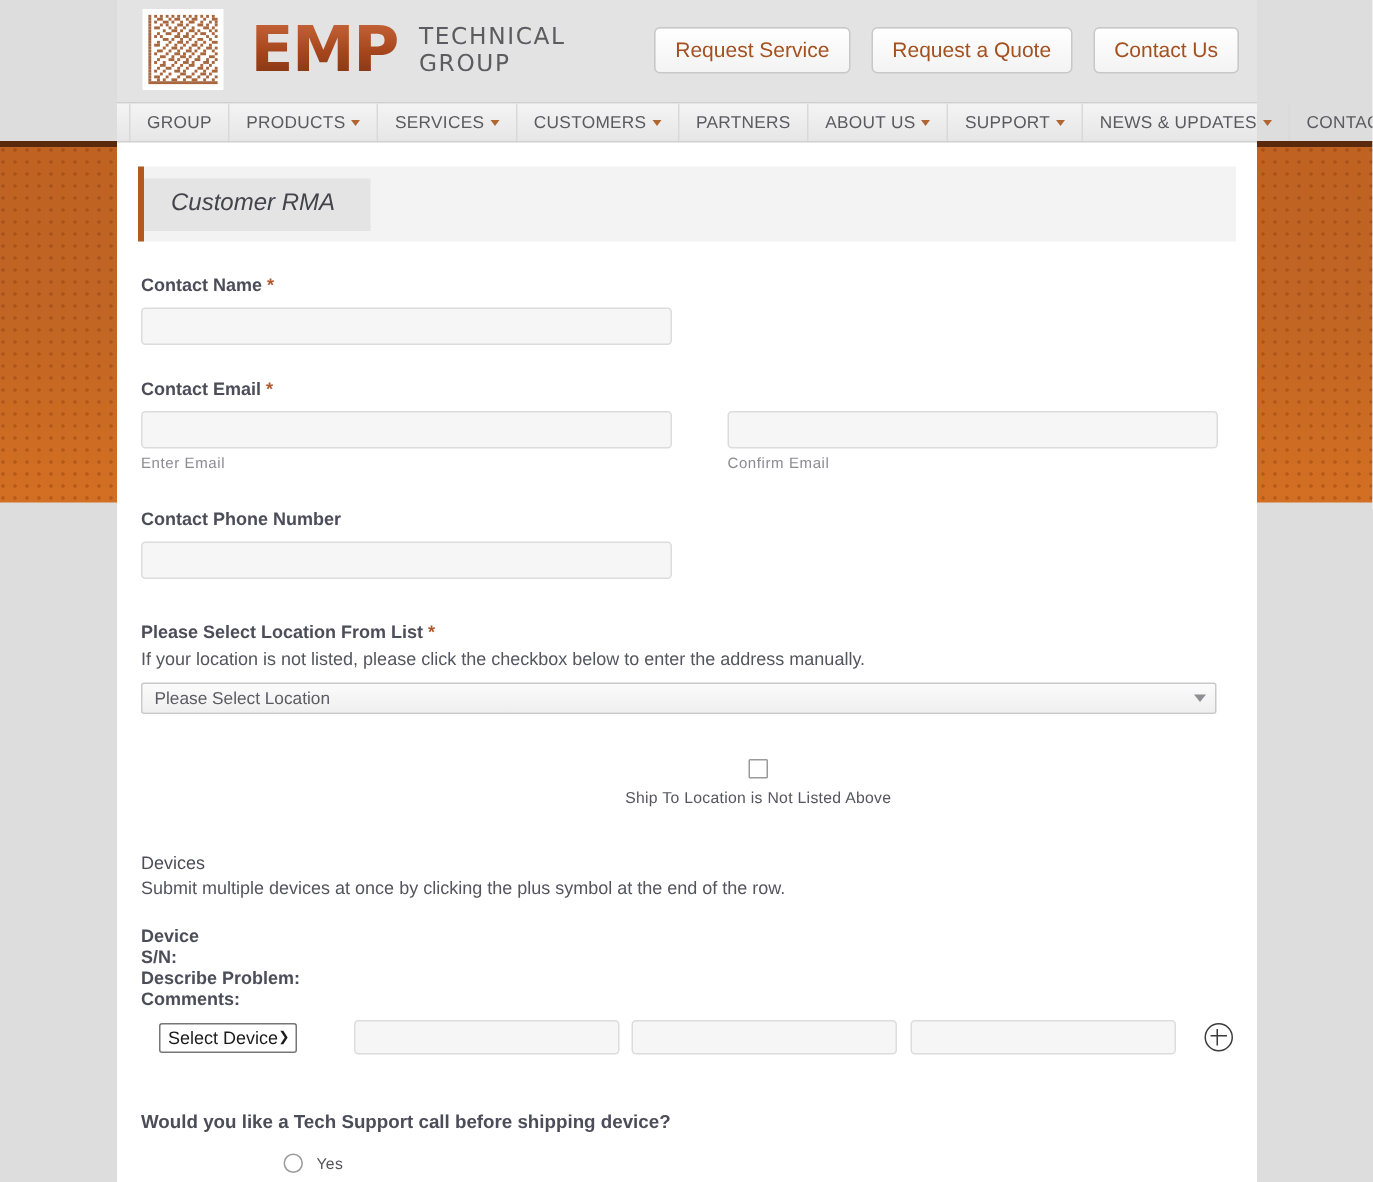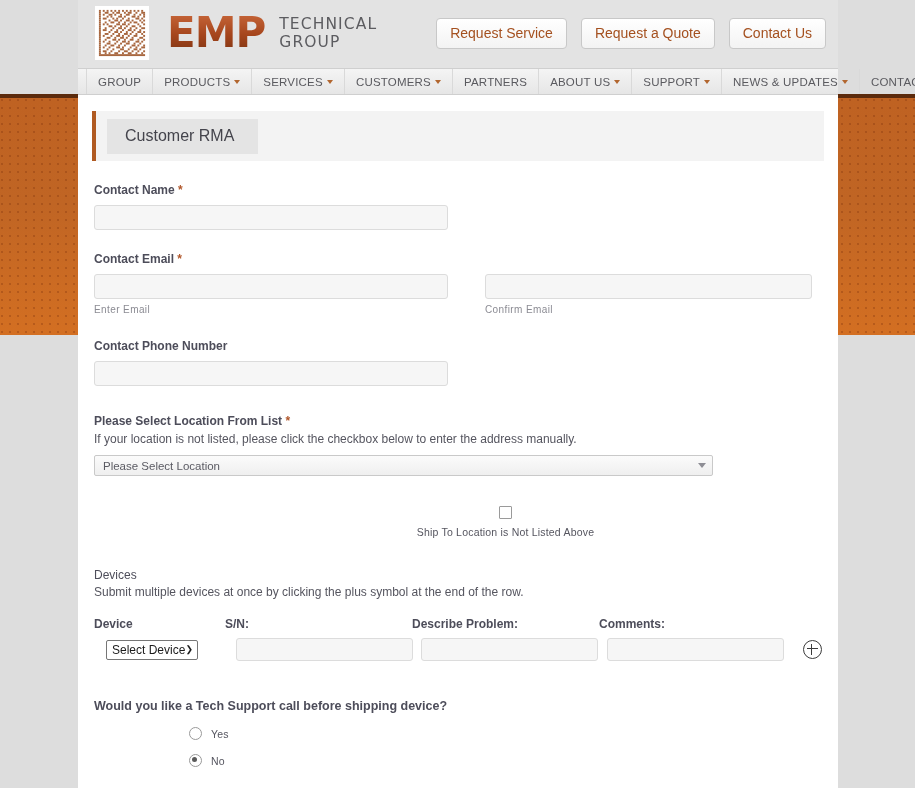--- a/index.html
+++ b/index.html
@@ -149,21 +149,22 @@
     background: #f3f3f3;
     border-left: 4px solid #b05a22;
     display: flex;
     align-items: center;
   }
   #title-chip {
     background: #e4e4e4;
     padding: 8px 24px 9px 18px;
     font-size: 16px;
     color: #44444c;
-    margin-left: 11px;
+    margin-left: 0;
+    font-style: italic;
   }
 
   #form-area {
     padding: 22px 16px 0 16px;
   }
 
   .field-label {
     font-size: 12px;
     font-weight: bold;
     color: #4d4d5a;
@@ -198,21 +199,21 @@
     outline: none;
   }
   .w-left  { width: 354px; }
   .w-right { width: 327px; }
 
   .row-2 { display: flex; gap: 37px; }
   .group { margin-bottom: 22px; }
 
   
   #location-select {
-    width: 619px;
+    width: 717px;
     height: 21px;
     background: linear-gradient(180deg, #fbfbfb 0%, #efefef 100%);
     border: 1px solid #c9c9c9;
     border-radius: 2px;
     box-sizing: border-box;
     display: flex;
     align-items: center;
     justify-content: space-between;
     padding: 0 6px 0 8px;
     font-size: 11.5px;
@@ -252,20 +253,21 @@
   #devices-head { margin-top: 30px; }
   #devices-title { font-size: 12px; font-weight: normal; color: #4d4d5a; }
   #devices-note { font-size: 12px; color: #55555f; margin-top: 3px; }
 
   #device-table { margin-top: 18px; }
   #device-cols {
     display: flex;
     font-size: 12px;
     font-weight: bold;
     color: #4d4d5a;
+    flex-direction: column;
   }
   #device-inputs {
     display: flex;
     align-items: center;
     margin-top: 7px;
     padding-left: 12px;
   }
   .col-device  { width: 131px; }
   .col-sn      { width: 187px; }
   .col-problem { width: 187px; }

